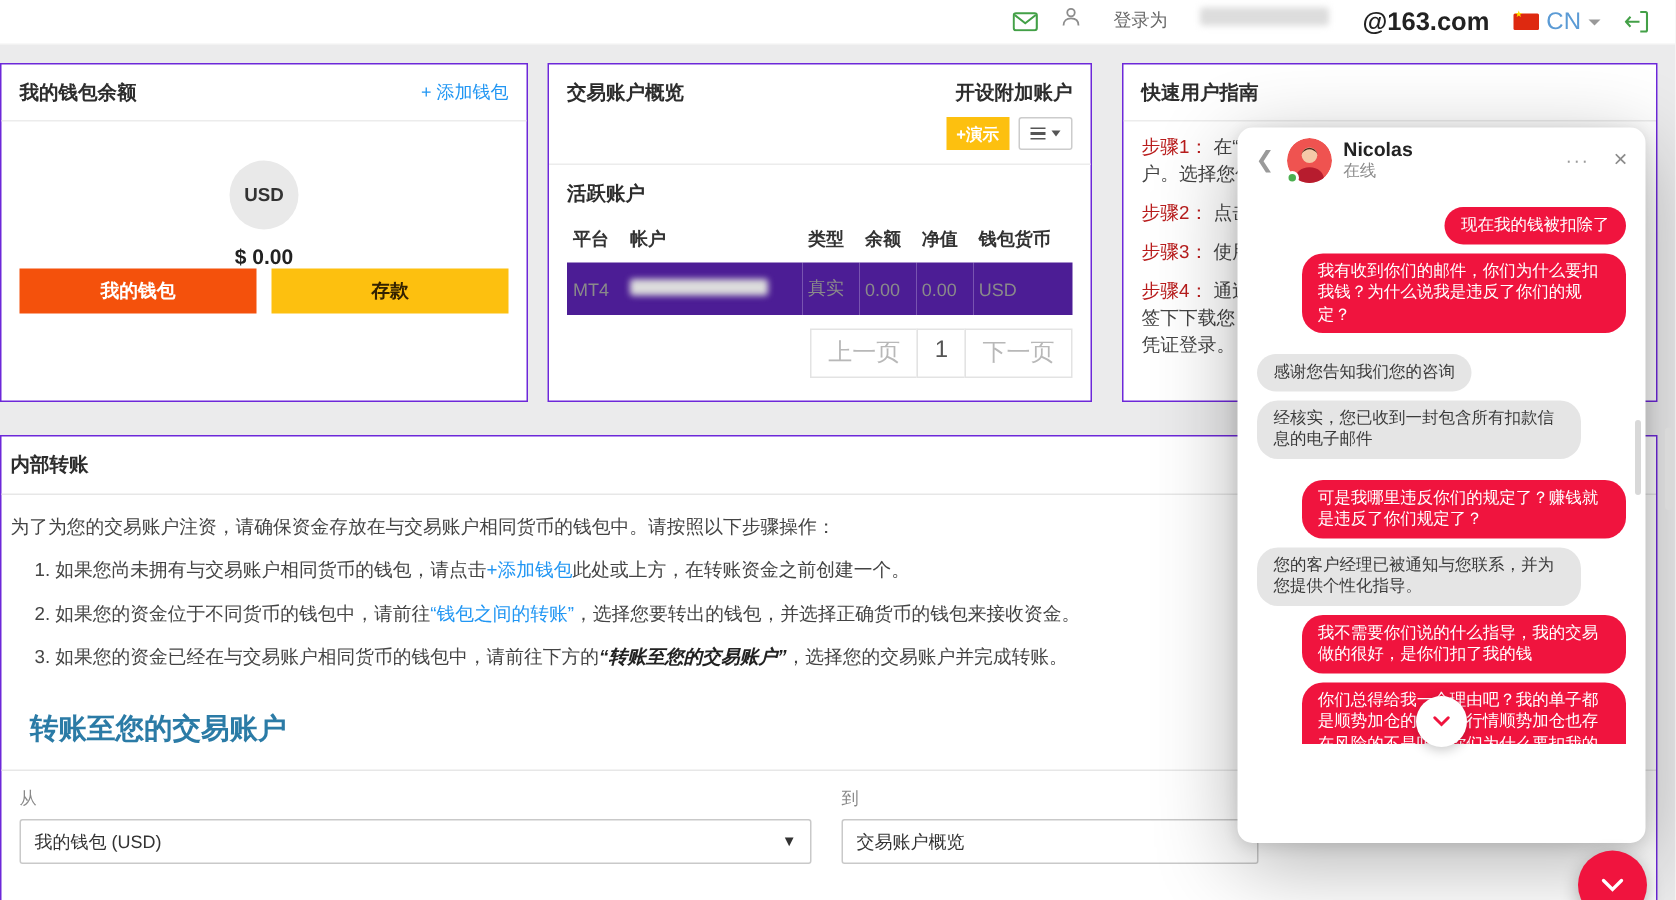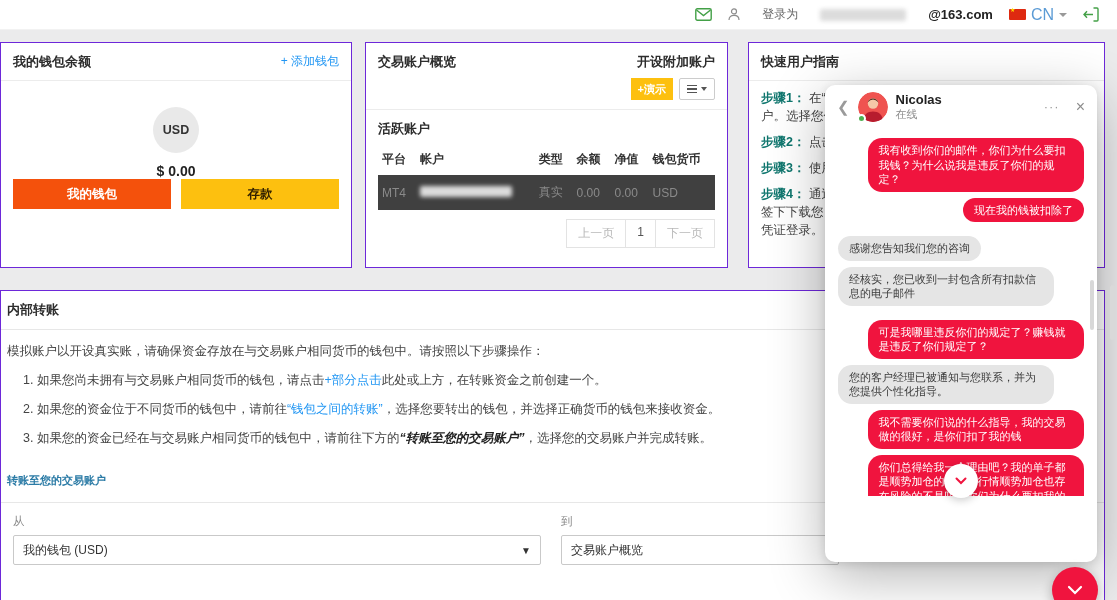--- a/index.html
+++ b/index.html
@@ -8,24 +8,24 @@
     font-family:"Liberation Sans","DejaVu Sans",sans-serif;
     background:#ebebec; color:#333; font-size:12.5px; position:relative;
   }
   
   .topbar {
     height:30px; background:#fff; display:flex; align-items:center;
     justify-content:flex-end; gap:16px; padding-right:18px;
     border-bottom:1px solid #f2f2f2;
   }
   .topbar svg { display:block; }
-  .login-info { display:flex; align-items:center; gap:22px; font-size:12px; color:#666; }
+  .login-info { display:flex; align-items:flex-start; gap:22px; font-size:12px; color:#666; }
   .blur-chip { background:#dcdcdc; border-radius:2px; filter:blur(2px); }
   .chip-user { width:86px; height:12px; }
-  .email-domain { color:#222; font-weight:bold; font-size:13px; }
+  .email-domain { color:#222; font-weight:bold; font-size:17px; }
   .lang { display:flex; align-items:center; gap:5px; cursor:pointer; }
   .flag { width:17px; height:11px; background:#de2910; position:relative; border-radius:1px; }
   .flag span { position:absolute; left:1px; top:-3px; color:#ffde00; font-size:6px; }
   .lang-code { color:#5b9bd5; font-size:16px; }
   .caret-down { width:0; height:0; border-left:4px solid transparent; border-right:4px solid transparent; border-top:4px solid #999; }
   
   .cards-row { display:flex; margin-top:12px; }
   .card { background:#fff; border:1px solid #6d28d9; }
   .wallet-card  { width:352px; height:226px; padding:10px 12px; }
   .accounts-card{ width:363px; height:226px; padding:10px 12px; margin-left:13px; }
@@ -50,40 +50,40 @@
   .acc-right { text-align:right; }
   .acc-actions { display:flex; gap:6px; margin-top:7px; justify-content:flex-end; }
   .demo-btn { background:#fdc00f; color:#fff; border:none; font-size:11px; font-weight:bold; height:22px; padding:0 7px; cursor:pointer; font-family:inherit; }
   .menu-btn { background:#fff; border:1px solid #ccc; border-radius:2px; height:22px; width:36px; display:flex; align-items:center; justify-content:center; gap:4px; cursor:pointer; }
   .hamb { display:flex; flex-direction:column; gap:2px; }
   .hamb i { display:block; width:10px; height:1.6px; background:#555; }
   .menu-caret { width:0; height:0; border-left:3.5px solid transparent; border-right:3.5px solid transparent; border-top:4px solid #555; }
   .sec-sub { font-size:13px; font-weight:bold; color:#2d2d2d; margin-top:10px; }
   table.acc-table { width:100%; border-collapse:collapse; margin-top:8px; font-size:12px; }
   table.acc-table th { text-align:left; font-weight:bold; color:#333; padding:5px 4px 7px; }
-  table.acc-table td { padding:9px 4px; color:#8a8a8a; background:#404040; }
+  table.acc-table td { padding:9px 4px; color:#8a8a8a; background:#4c1d95; }
   td.cell-type { color:#555; }
   .chip-acct { width:92px; height:11px; }
   .pagination { display:flex; justify-content:flex-end; margin-top:9px; }
-  .page-box { border:1px solid #e3e3e3; background:#fff; padding:5px 11px; font-size:12px; color:#b8b8b8; cursor:pointer; }
+  .page-box { border:1px solid #e3e3e3; background:#fff; padding:5px 11px; font-size:16px; color:#b8b8b8; cursor:pointer; }
   .page-box + .page-box { margin-left:-1px; }
   .page-box.current { color:#555; }
   
   .g-step { margin-top:8px; }
   .g-line { font-size:12.5px; color:#444; line-height:18px; white-space:nowrap; overflow:hidden; }
-  .g-label { color:#0f766e; font-weight:bold; }
+  .g-label { color:#b91c1c; font-weight:normal; }
   
   .bottom-card { width:1105px; height:330px; margin-top:22px; padding:10px 0 0; position:relative; }
   .bc-pad { padding:0 6px; }
   .intro { font-size:12.5px; color:#444; margin-top:13px; padding:0 6px; }
   .t-list { margin-top:10px; }
   .t-item { font-size:12.5px; color:#444; padding:0 6px 0 22px; margin-top:12px; line-height:17px; }
   .t-item .t-link { color:#2196f3; cursor:pointer; text-decoration:none; }
   .t-item .t-em { color:#222; font-weight:bold; font-style:italic; }
-  .transfer-heading { color:#2b7ba6; font-size:11px; font-weight:bold; margin-top:26px; padding:0 6px; }
+  .transfer-heading { color:#2b7ba6; font-size:19px; font-weight:bold; margin-top:26px; padding:0 19px; }
   .mit-row { display:flex; align-items:center; gap:10px; margin-top:22px; padding:0 6px; cursor:pointer; }
   .mit-label { font-size:13.5px; font-weight:600; color:#333; }
   .hr-full { border-bottom:1px solid #e7e7e7; margin-top:14px; }
   .form-row { display:flex; margin-top:11px; }
   .field { display:flex; flex-direction:column; }
   .field-from { width:528px; margin-left:12px; }
   .field-to { width:278px; margin-left:20px; }
   .field-label { font-size:11.5px; color:#888; }
   .select {
     margin-top:6px; height:30px; border:1px solid #c9c9c9; border-radius:2px; background:#fff;
@@ -263,23 +263,23 @@
           <div class="g-line">凭证登录。</div>
         </div>
       </div>
   </section>
 
 </div>
 
 <section class="card bottom-card">
   <div class="bc-pad card-title">内部转账</div>
   <div class="hr-full" style="margin-top:10px"></div>
-  <div class="intro">模拟账户以开设真实账，请确保资金存放在与交易账户相同货币的钱包中。请按照以下步骤操作：</div>
+  <div class="intro">为了为您的交易账户注资，请确保资金存放在与交易账户相同货币的钱包中。请按照以下步骤操作：</div>
   <div class="t-list" id="transfer-steps">
-      <div class="t-item">1. 如果您尚未拥有与交易账户相同货币的钱包，请点击<a class="t-link">+部分点击</a>此处或上方，在转账资金之前创建一个。</div>
+      <div class="t-item">1. 如果您尚未拥有与交易账户相同货币的钱包，请点击<a class="t-link">+添加钱包</a>此处或上方，在转账资金之前创建一个。</div>
       <div class="t-item">2. 如果您的资金位于不同货币的钱包中，请前往<a class="t-link">“钱包之间的转账”</a>，选择您要转出的钱包，并选择正确货币的钱包来接收资金。</div>
       <div class="t-item">3. 如果您的资金已经在与交易账户相同货币的钱包中，请前往下方的<a class="t-em">“转账至您的交易账户”</a>，选择您的交易账户并完成转账。</div>
     </div>
 
   <div class="transfer-heading">转账至您的交易账户</div>
 
   <div class="hr-full"></div>
 
   <div class="form-row">
     <div class="field field-from">
@@ -313,22 +313,22 @@
     </span>
     <span class="chat-id">
       <div class="chat-name">Nicolas</div>
       <div class="chat-status">在线</div>
     </span>
     <span class="chat-dots">···</span>
     <span class="chat-close">×</span>
   </div>
 
   <div class="chat-messages" id="chat-messages">
+      <div class="msg user">现在我的钱被扣除了</div>
       <div class="msg user">我有收到你们的邮件，你们为什么要扣我钱？为什么说我是违反了你们的规定？</div>
-      <div class="msg user">现在我的钱被扣除了</div>
       <div class="msg agent group-start">感谢您告知我们您的咨询</div>
       <div class="msg agent">经核实，您已收到一封包含所有扣款信息的电子邮件</div>
       <div class="msg user group-start">可是我哪里违反你们的规定了？赚钱就是违反了你们规定了？</div>
       <div class="msg agent">您的客户经理已被通知与您联系，并为您提供个性化指导。</div>
       <div class="msg user">我不需要你们说的什么指导，我的交易做的很好，是你们扣了我的钱</div>
       <div class="msg user">你们总得给我一个理由吧？我的单子都是顺势加仓的单，大行情顺势加仓也存在风险的不是吗？你们为什么要扣我的钱？</div>
     </div>
   <div class="chat-scrollthumb"></div>
 
   <div class="scroll-down-btn">

